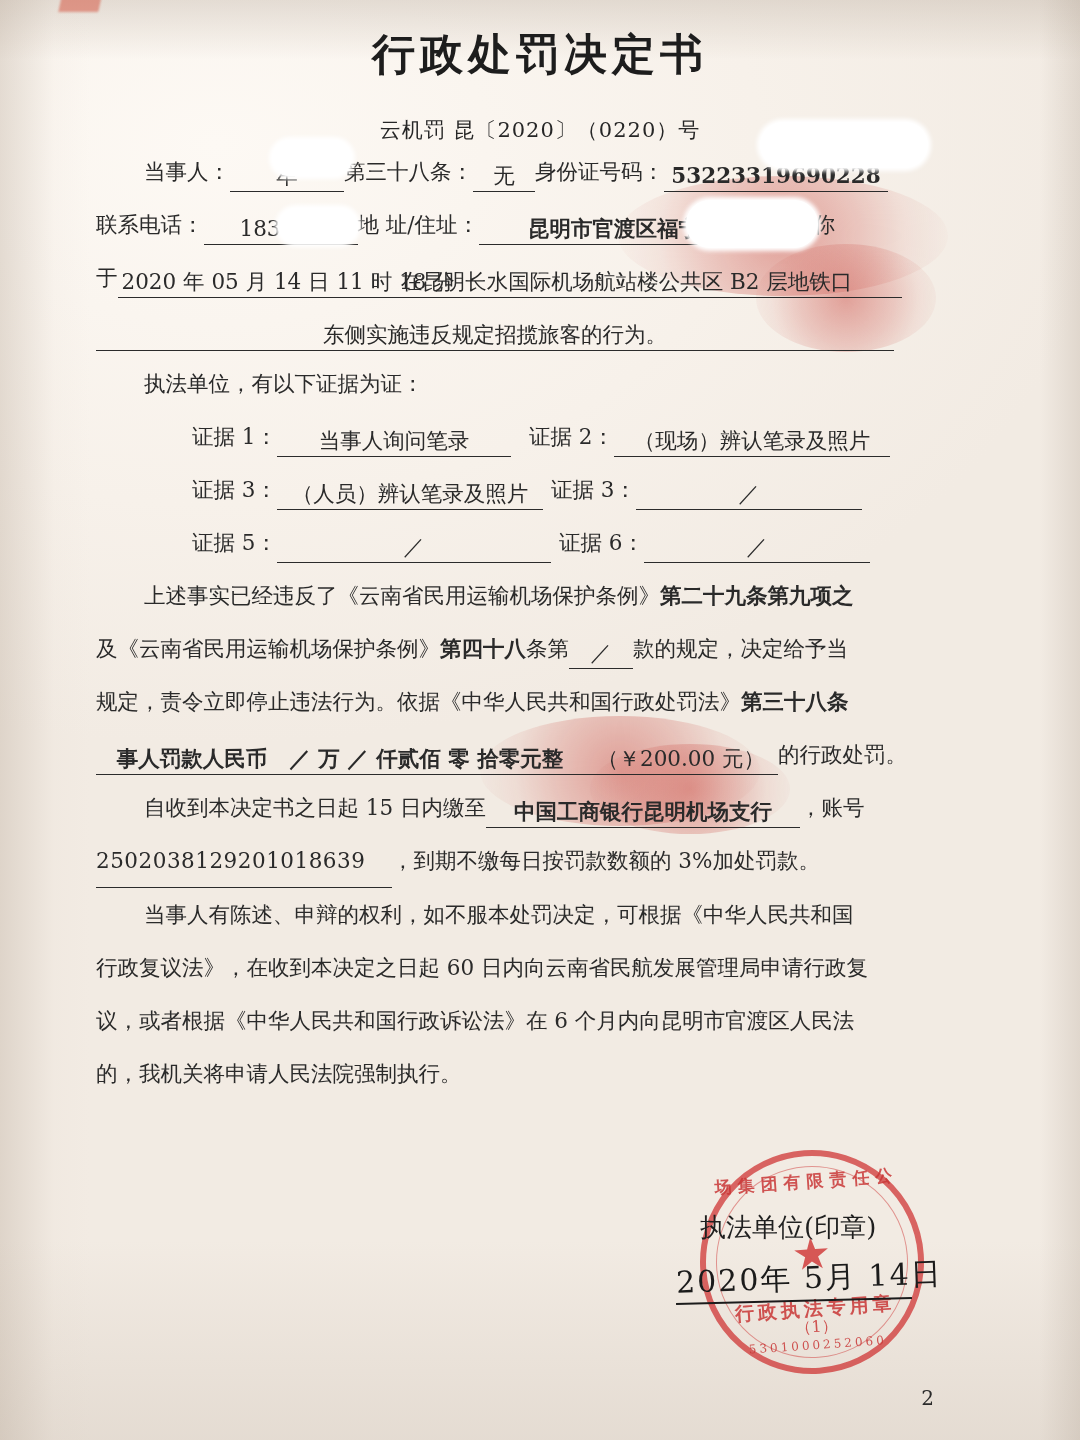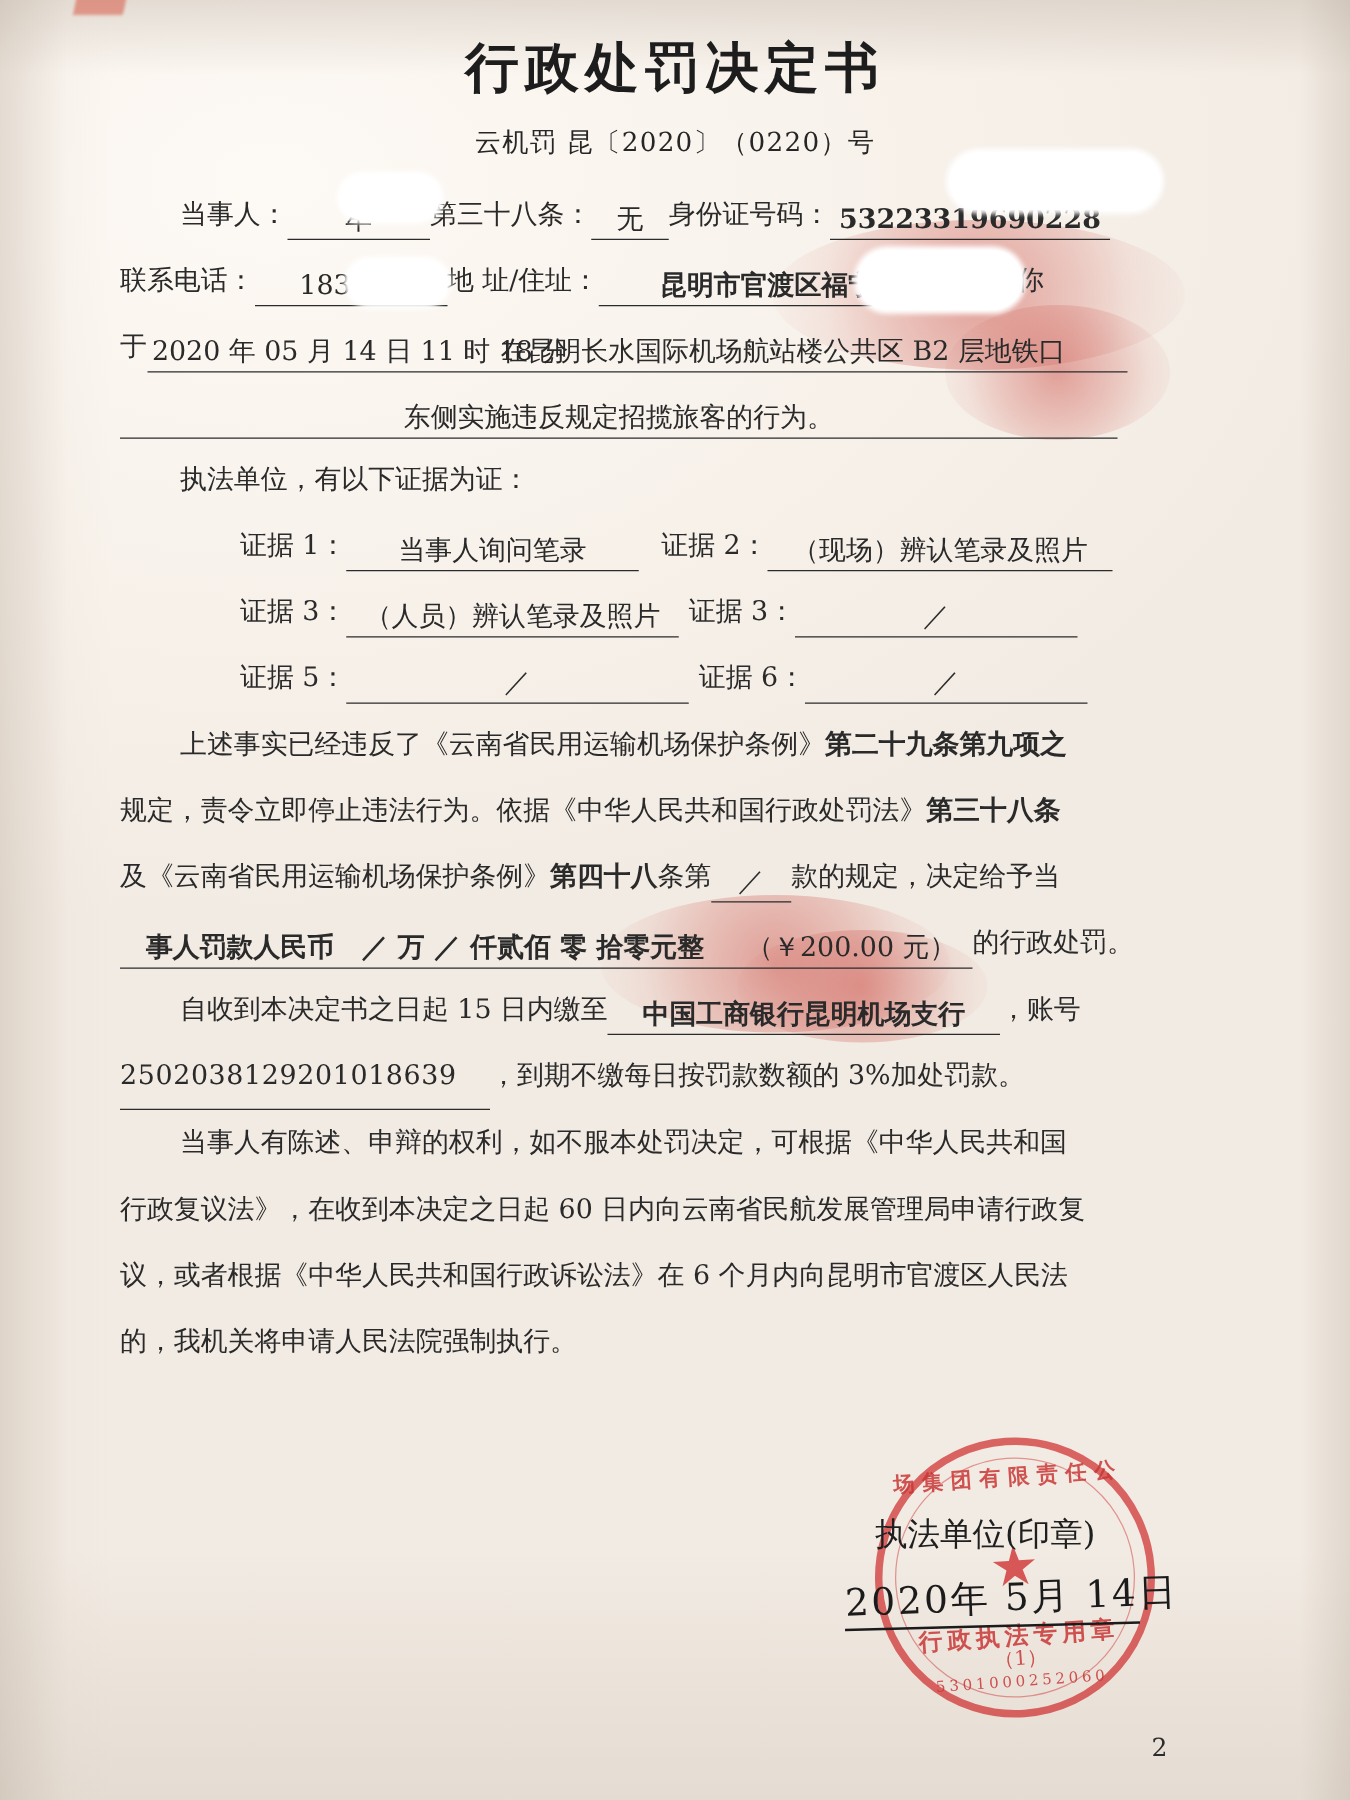--- a/index.html
+++ b/index.html
@@ -60,21 +60,21 @@
     left: 0; width: 1080px;
     text-align: center;
     font-size: 43px;
     font-weight: bold;
     letter-spacing: 5px;
     font-family: "DejaVu Serif", "Liberation Serif", serif;
     color: #1d1d1d;
   }
   .docnum {
     position: absolute;
-    top: 100px;
+    top: 116px;
     left: 0; width: 1080px;
     text-align: center;
     font-size: 21px;
     letter-spacing: 1px;
     color: #262626;
   }
 
   .body {
     position: absolute;
     left: 96px;
@@ -273,25 +273,25 @@
 
     <span class="ev-row" style="padding-left:96px">
       <span>证据 5：</span><span class="u" style="width:266px">／</span><span style="display:inline-block;width:8px"></span><span>证据 6：</span><span class="u" style="width:218px">／</span>
     </span>
 
     <span class="line indent">
       <span>上述事实已经违反了《云南省民用运输机场保护条例》</span><span class="bold">第二十九条第九项之</span>
     </span>
 
     <span class="line">
+      <span>及《云南省民用运输机场保护条例》</span><span class="bold">第四十八</span><span>条第</span><span class="u" style="width:56px">／</span><span>款的规定，决定给予当</span>
+    </span>
+
+    <span class="line">
       <span>规定，责令立即停止违法行为。依据《中华人民共和国行政处罚法》</span><span class="bold">第三十八条</span>
-    </span>
-
-    <span class="line">
-      <span>及《云南省民用运输机场保护条例》</span><span class="bold">第四十八</span><span>条第</span><span class="u" style="width:56px">／</span><span>款的规定，决定给予当</span>
     </span>
 
     <span class="line">
       <span class="u left bold" style="width:480px; text-align:center;"><span>事人罚款人民币</span><span style="display:inline-block;width:22px"></span><span>／</span> <span>万</span> <span>／</span> <span>仟贰佰 零 拾零元整</span></span><span class="u" style="width:186px">（￥200.00 元）</span><span>的行政处罚。</span>
     </span>
 
     <span class="line indent">
       <span>自收到本决定书之日起 15 日内缴至</span><span class="u bold" style="width:306px">中国工商银行昆明机场支行</span><span>，账号</span>
     </span>
 

